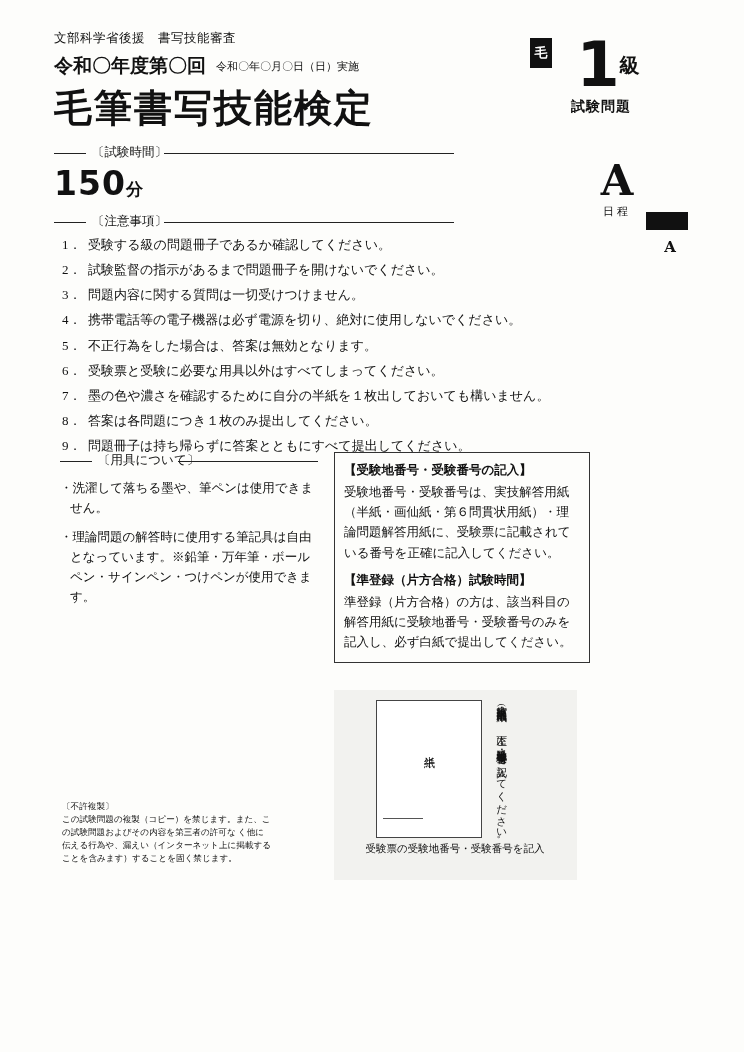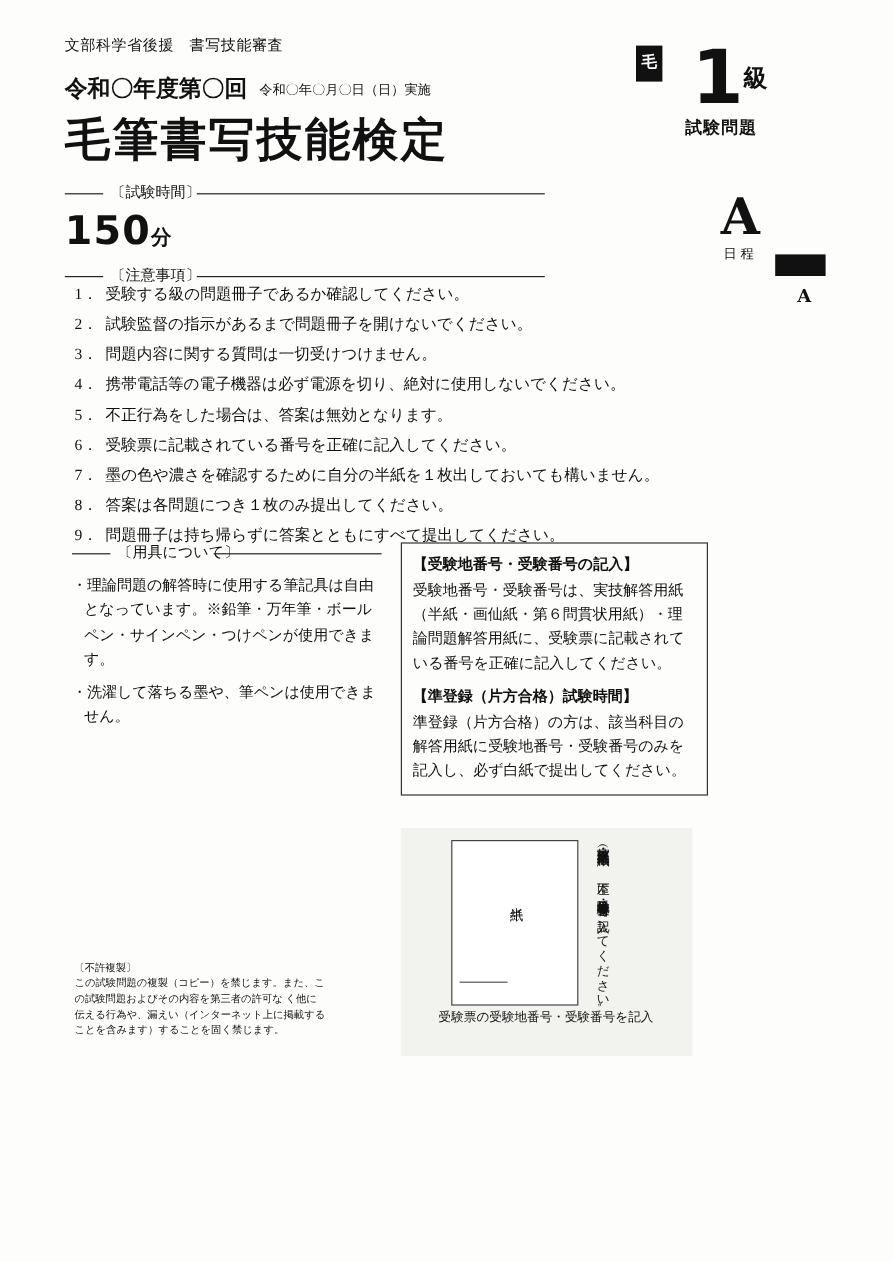--- a/index.html
+++ b/index.html
@@ -28,21 +28,21 @@
     left: 54px;
     top: 30px;
     width: 400px;
   }
   .hdr-line1 {
     font-size: 12.5px;
     letter-spacing: 0.5px;
     white-space: nowrap;
   }
   .hdr-line2 {
-    margin-top: 14px;
+    margin-top: 6px;
     font-size: 19px;
     font-weight: bold;
     white-space: nowrap;
   }
   .hdr-line2 .small {
     font-size: 11px;
     font-weight: normal;
     margin-left: 10px;
     letter-spacing: 0px;
     vertical-align: 2px;
@@ -315,35 +315,35 @@
   </div>
   <div class="black-bar"></div>
   <div class="sched-letter2">A</div>
 
   <div class="notes">
     <div class="note-item"><span class="num">1．</span><span>受験する級の問題冊子であるか確認してください。</span></div>
     <div class="note-item"><span class="num">2．</span><span>試験監督の指示があるまで問題冊子を開けないでください。</span></div>
     <div class="note-item"><span class="num">3．</span><span>問題内容に関する質問は一切受けつけません。</span></div>
     <div class="note-item"><span class="num">4．</span><span>携帯電話等の電子機器は必ず電源を切り、絶対に使用しないでください。</span></div>
     <div class="note-item"><span class="num">5．</span><span>不正行為をした場合は、答案は無効となります。</span></div>
-    <div class="note-item"><span class="num">6．</span><span>受験票に記載されている番号を正確に記入してください。</span></div>
+    <div class="note-item"><span class="num">6．</span><span>受験票と受験に必要な用具以外はすべてしまってください。</span></div>
     <div class="note-item"><span class="num">7．</span><span>墨の色や濃さを確認するために自分の半紙を１枚出しておいても構いません。</span></div>
     <div class="note-item"><span class="num">8．</span><span>答案は各問題につき１枚のみ提出してください。</span></div>
     <div class="note-item"><span class="num">9．</span><span>問題冊子は持ち帰らずに答案とともにすべて提出してください。</span></div>
   </div>
 
   <div class="tools">
     <div class="rule-label">
       <span class="ln left"></span>
       <span class="txt">〔用具について〕</span>
       <span class="ln right" style="width:140px;"></span>
     </div>
     <div class="tools-body">
+      <div class="tool-li">・洗濯して落ちる墨や、筆ペンは使用できません。</div>
       <div class="tool-li">・理論問題の解答時に使用する筆記具は自由となっています。※鉛筆・万年筆・ボールペン・サインペン・つけペンが使用できます。</div>
-      <div class="tool-li">・洗濯して落ちる墨や、筆ペンは使用できません。</div>
     </div>
   </div>
 
   <div class="infobox">
     <div class="ttl">【受験地番号・受験番号の記入】</div>
     <p>受験地番号・受験番号は、実技解答用紙（半紙・画仙紙・第６問貫状用紙）・理論問題解答用紙に、受験票に記載されている番号を正確に記入してください。</p>
     <div class="ttl">【準登録（片方合格）試験時間】</div>
     <p>準登録（片方合格）の方は、該当科目の解答用紙に受験地番号・受験番号のみを記入し、必ず白紙で提出してください。</p>
   </div>
 

